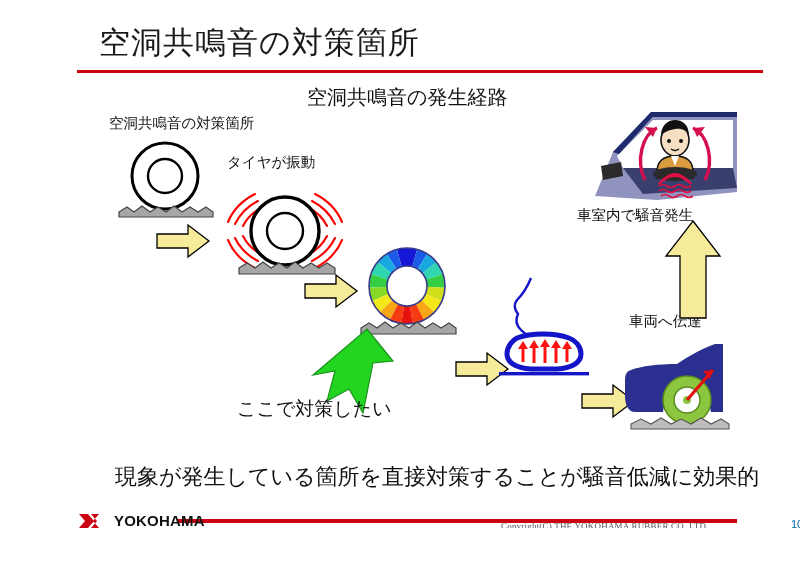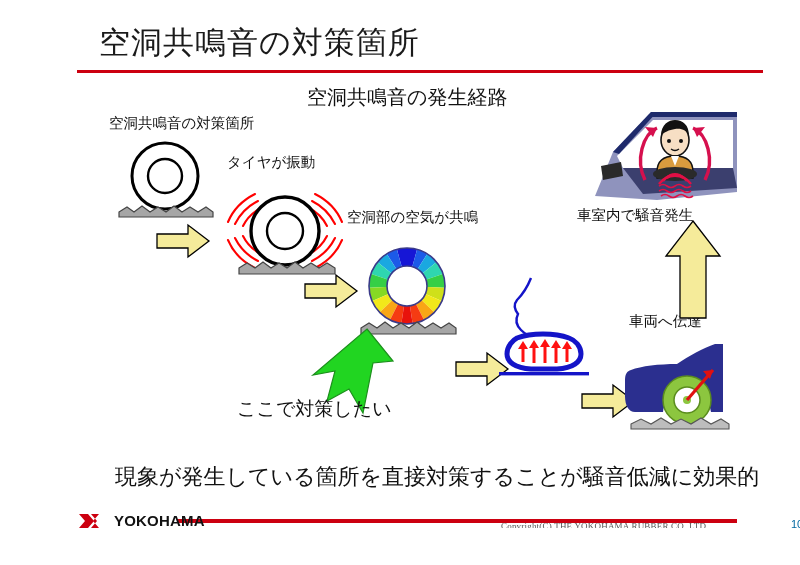--- a/index.html
+++ b/index.html
@@ -147,21 +147,20 @@
     </g>
     <circle cx="60" cy="55" r="34" fill="#ffffff" stroke="#000000" stroke-width="3.4"></circle>
     <circle cx="60" cy="55" r="18" fill="#ffffff" stroke="#000000" stroke-width="2.4"></circle>
     <path class="road" d="M14 92 L22 87 L30 92 L38 86 L46 92 L54 87 L62 92 L70 86 L78 92 L86 87 L94 92 L102 87 L110 92 L110 98 L14 98 Z" fill="#a6a6a6" stroke="#444444" stroke-width="1.2"></path>
   </svg>
 
   <svg class="art" style="left:286px; top:272px;" width="56" height="38" viewBox="0 0 56 38">
     <path d="M2 12 L33 12 L33 3 L54 19 L33 35 L33 26 L2 26 Z" fill="#f5eb9a" stroke="#000000" stroke-width="1.3"></path>
   </svg>
 
-  <div class="caption" style="left:330px; top:208px;">空洞部の空気が共鳴</div>
 
   <svg class="art" style="left:336px; top:240px;" width="112" height="110" viewBox="0 0 112 110">
     <defs>
       <clipPath id="ringclip">
         <path d="M54 8 A38 38 0 1 1 53.9 8 Z M54 26 A20 20 0 1 0 54.1 26 Z" clip-rule="evenodd"></path>
       </clipPath>
     </defs>
     <g clip-path="url(#ringclip)">
       <g transform="translate(54,46)">
         <path d="M0 0 L-11 -40 L11 -40 Z" fill="#1616d6"></path>

